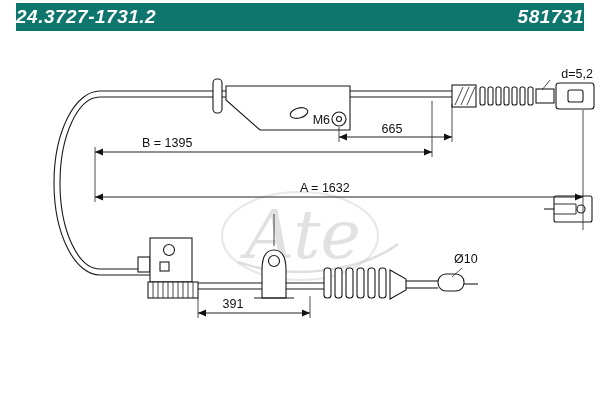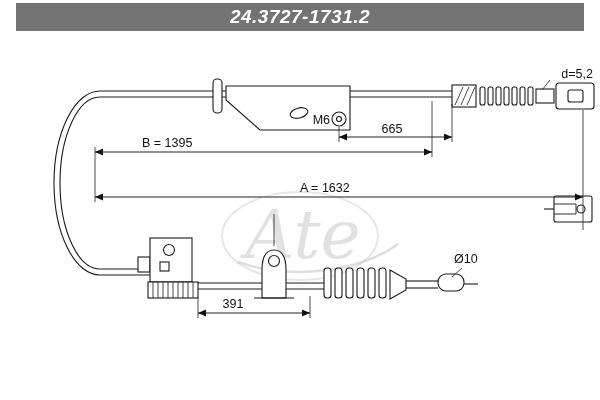--- a/index.html
+++ b/index.html
@@ -10,22 +10,23 @@
           font-weight:bold;font-style:italic;font-size:19px;letter-spacing:.5px;z-index:2}
   svg{position:absolute;left:0;top:0;z-index:1}
   .dim{font:12.5px "Liberation Sans",sans-serif;fill:#111}
   .wm{font:italic 68px "DejaVu Serif",serif;fill:#c9c9c9;opacity:.55}
 </style>
 </head>
 <body>
 
 <div class="page">
 
-  <div class="header" style="background: #737373;">
+  <div class="header" style="background: #0f766e; justify-content: space-between;">
     <span>24.3727-1731.2</span>
+    <span>581731</span>
   </div>
 
   <svg width="600" height="400" viewBox="0 0 600 400">
     <defs>
       <marker id="arr" viewBox="0 0 10 10" refX="9" refY="5" markerWidth="9" markerHeight="9" orient="auto-start-reverse">
         <path d="M0,1 L9,5 L0,9 z" fill="#111"></path>
       </marker>
     </defs>
 
     <g>

